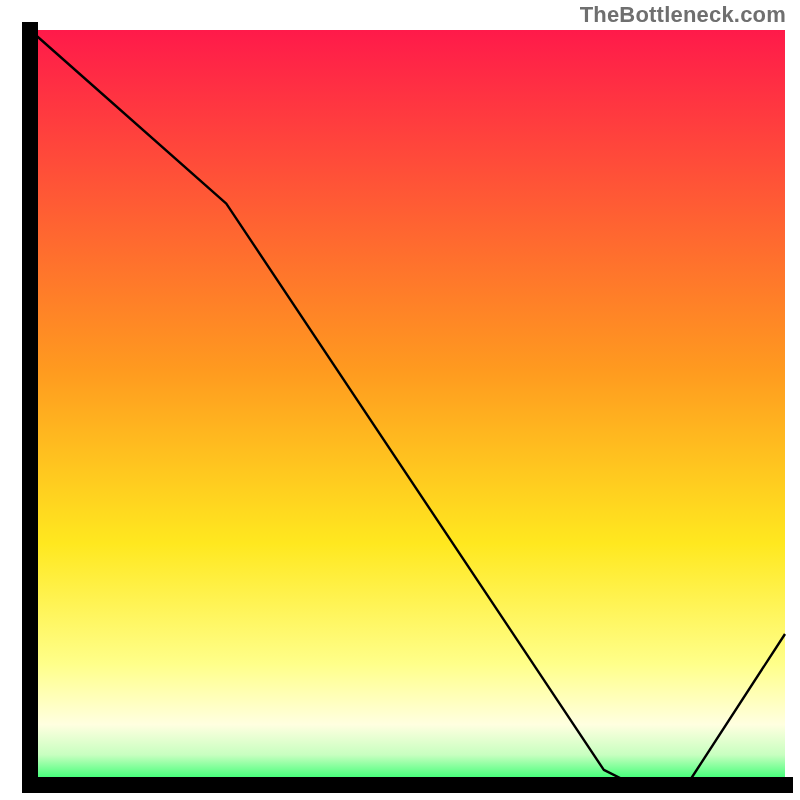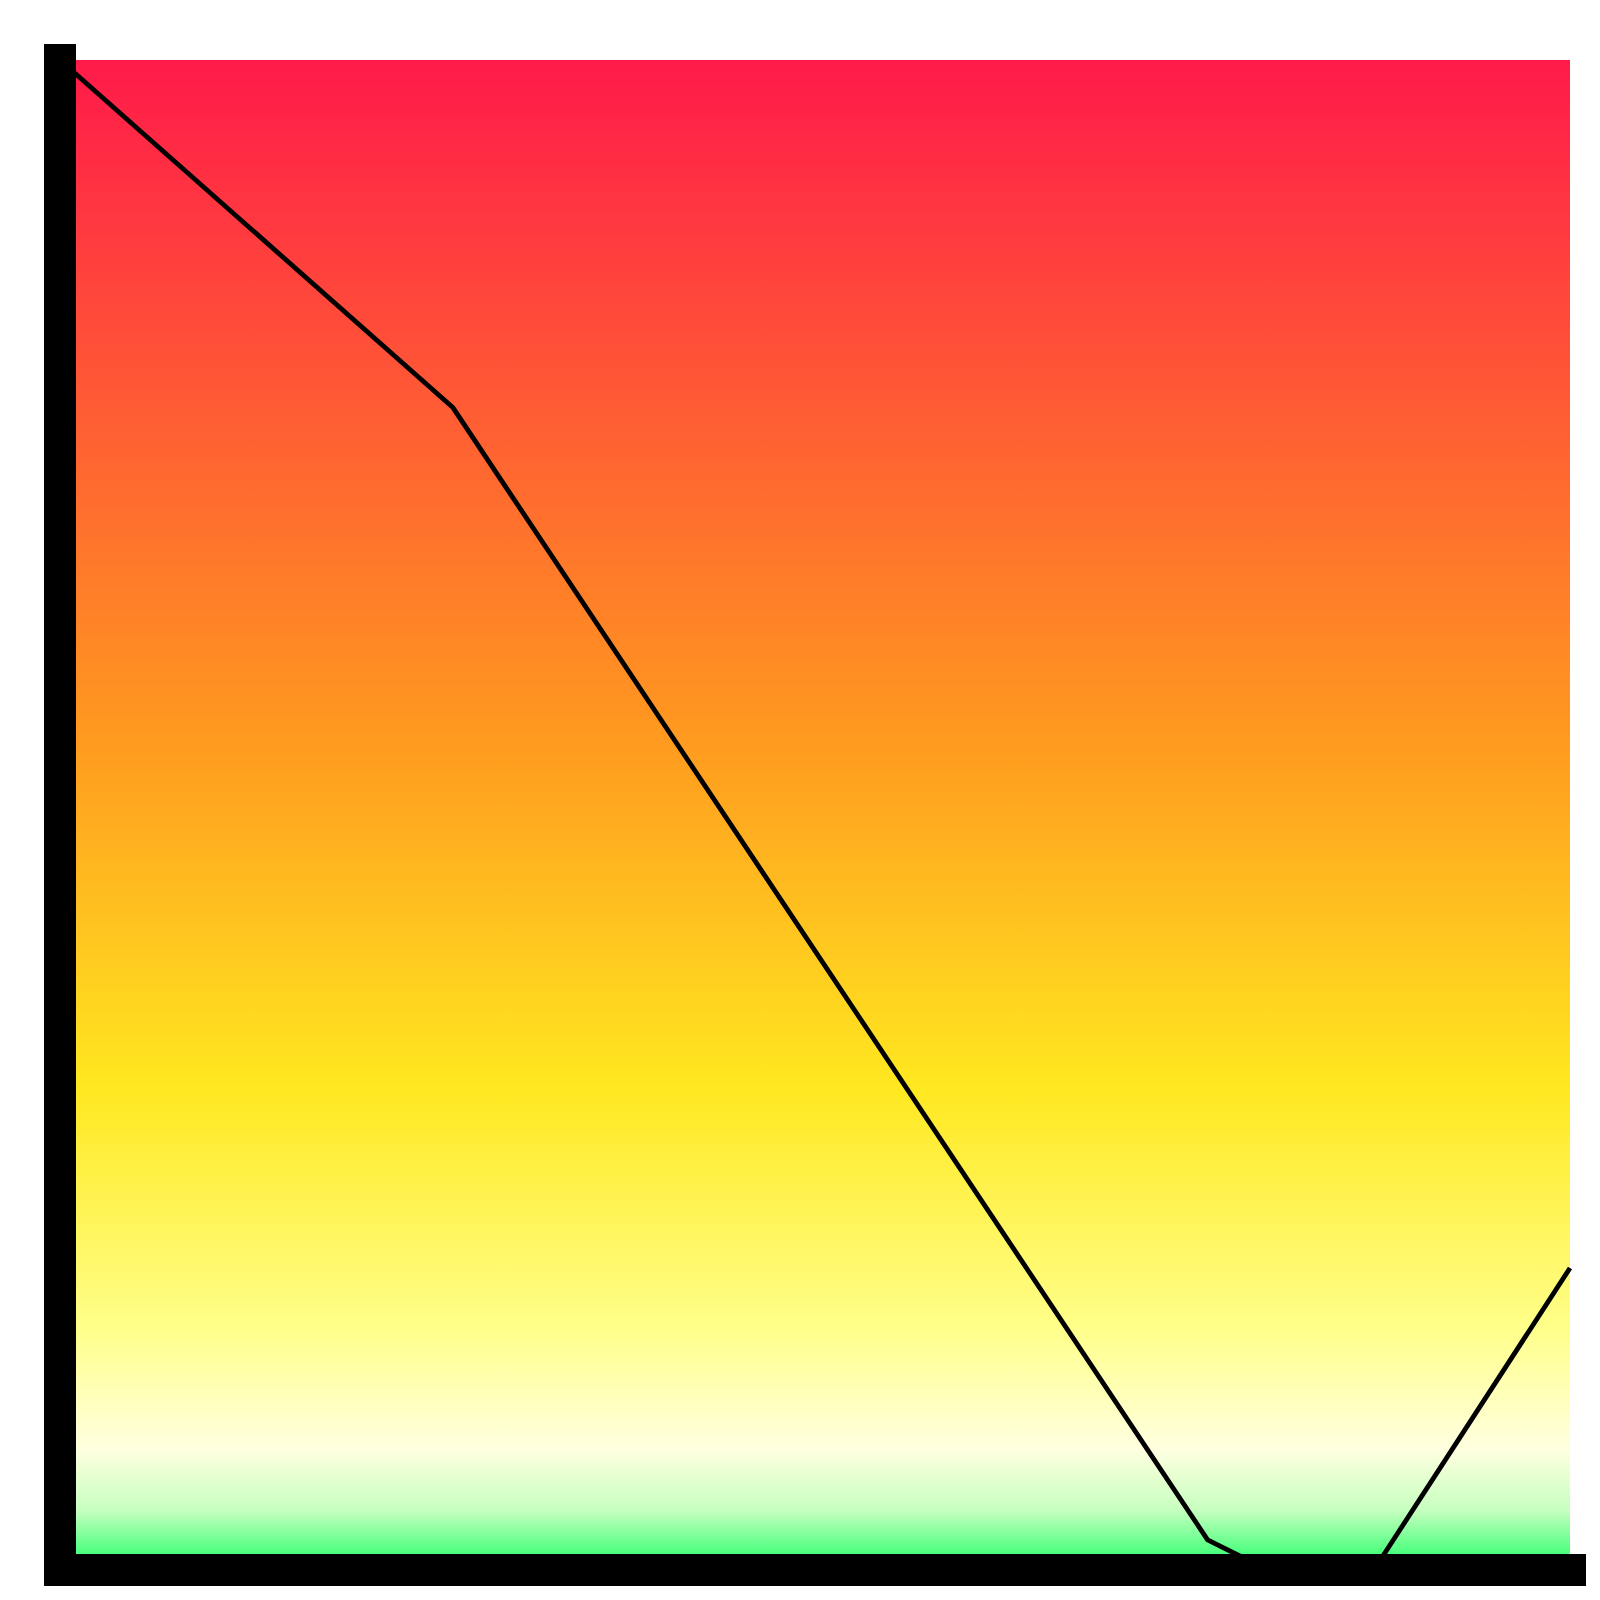--- a/index.html
+++ b/index.html
@@ -27,20 +27,21 @@
   }
   svg {
     display: block;
   }
 </style>
 </head>
 <body>
 
 <div class="wrap">
 
+  <div class="watermark">TheBottleneck.com</div>
 
   <svg id="chart-svg" width="800" height="800" viewBox="0 0 800 800">
     <defs>
       <linearGradient id="bg-grad" x1="0" y1="0" x2="0" y2="1">
           <stop offset="0%" stop-color="#ff1a4a"></stop>
           <stop offset="45%" stop-color="#ff9a1f"></stop>
           <stop offset="68%" stop-color="#ffe81f"></stop>
           <stop offset="84%" stop-color="#ffff8a"></stop>
           <stop offset="92%" stop-color="#ffffe0"></stop>
           <stop offset="96%" stop-color="#c8ffc0"></stop>

